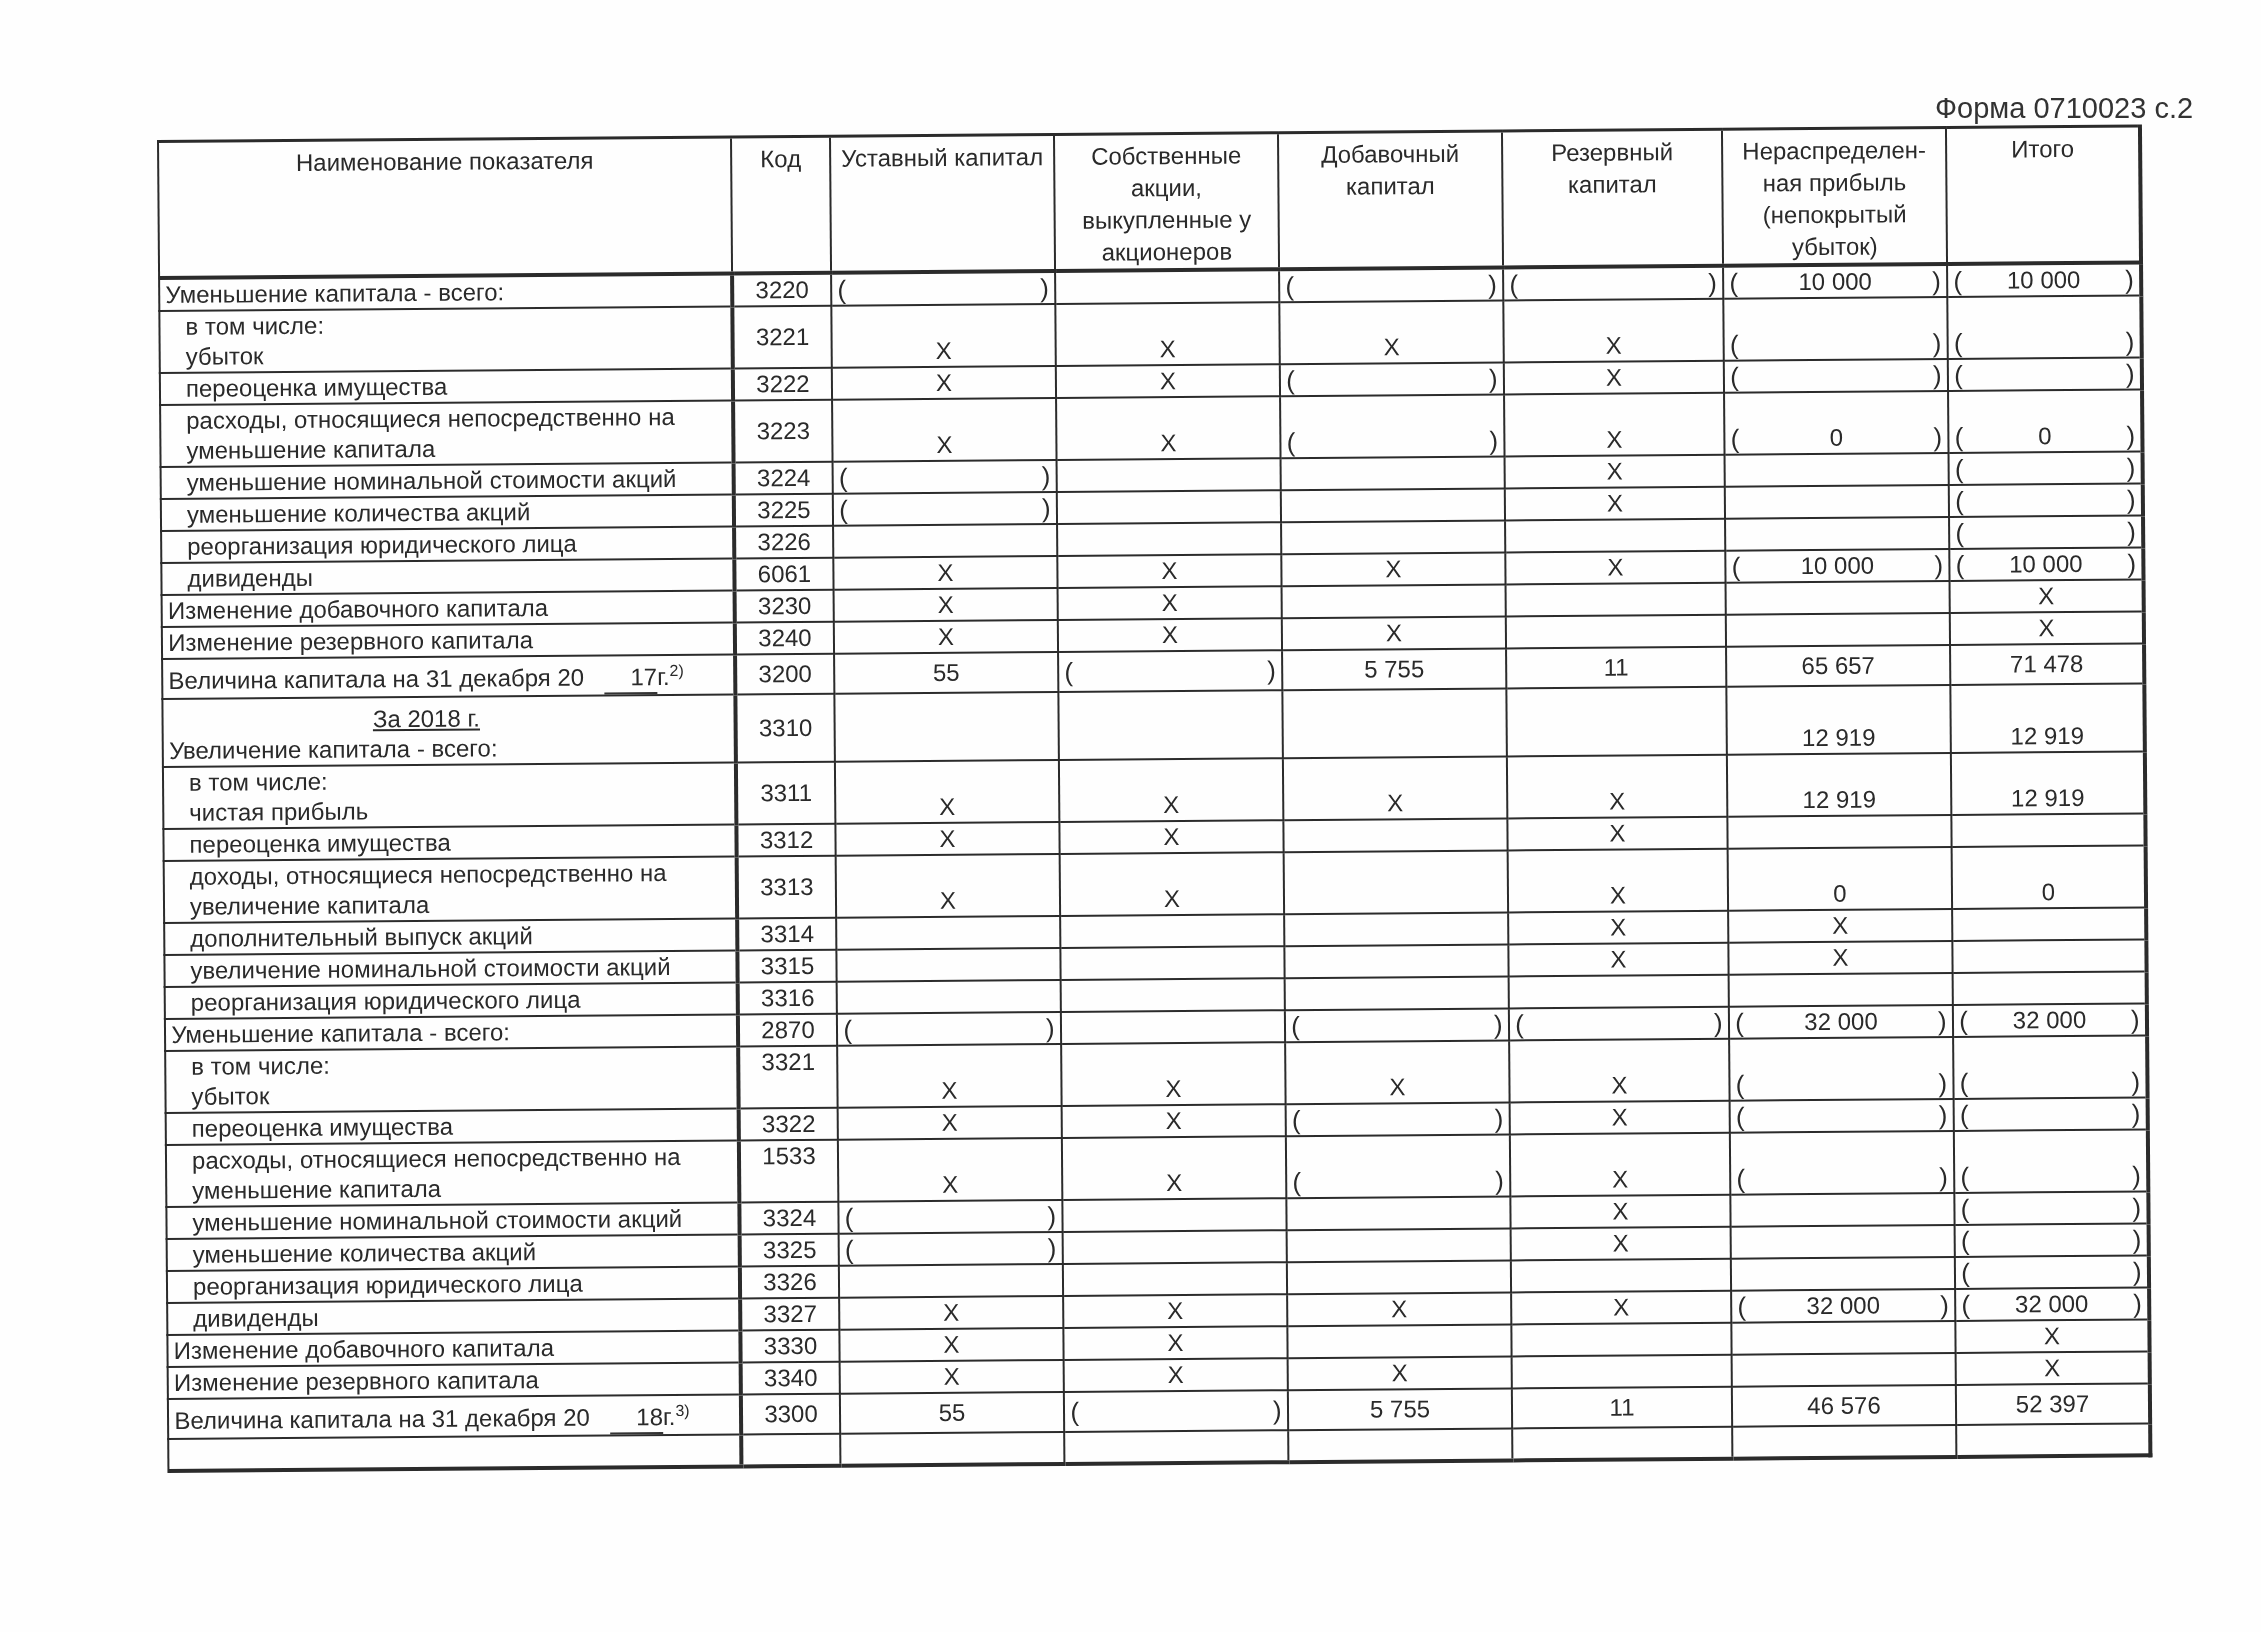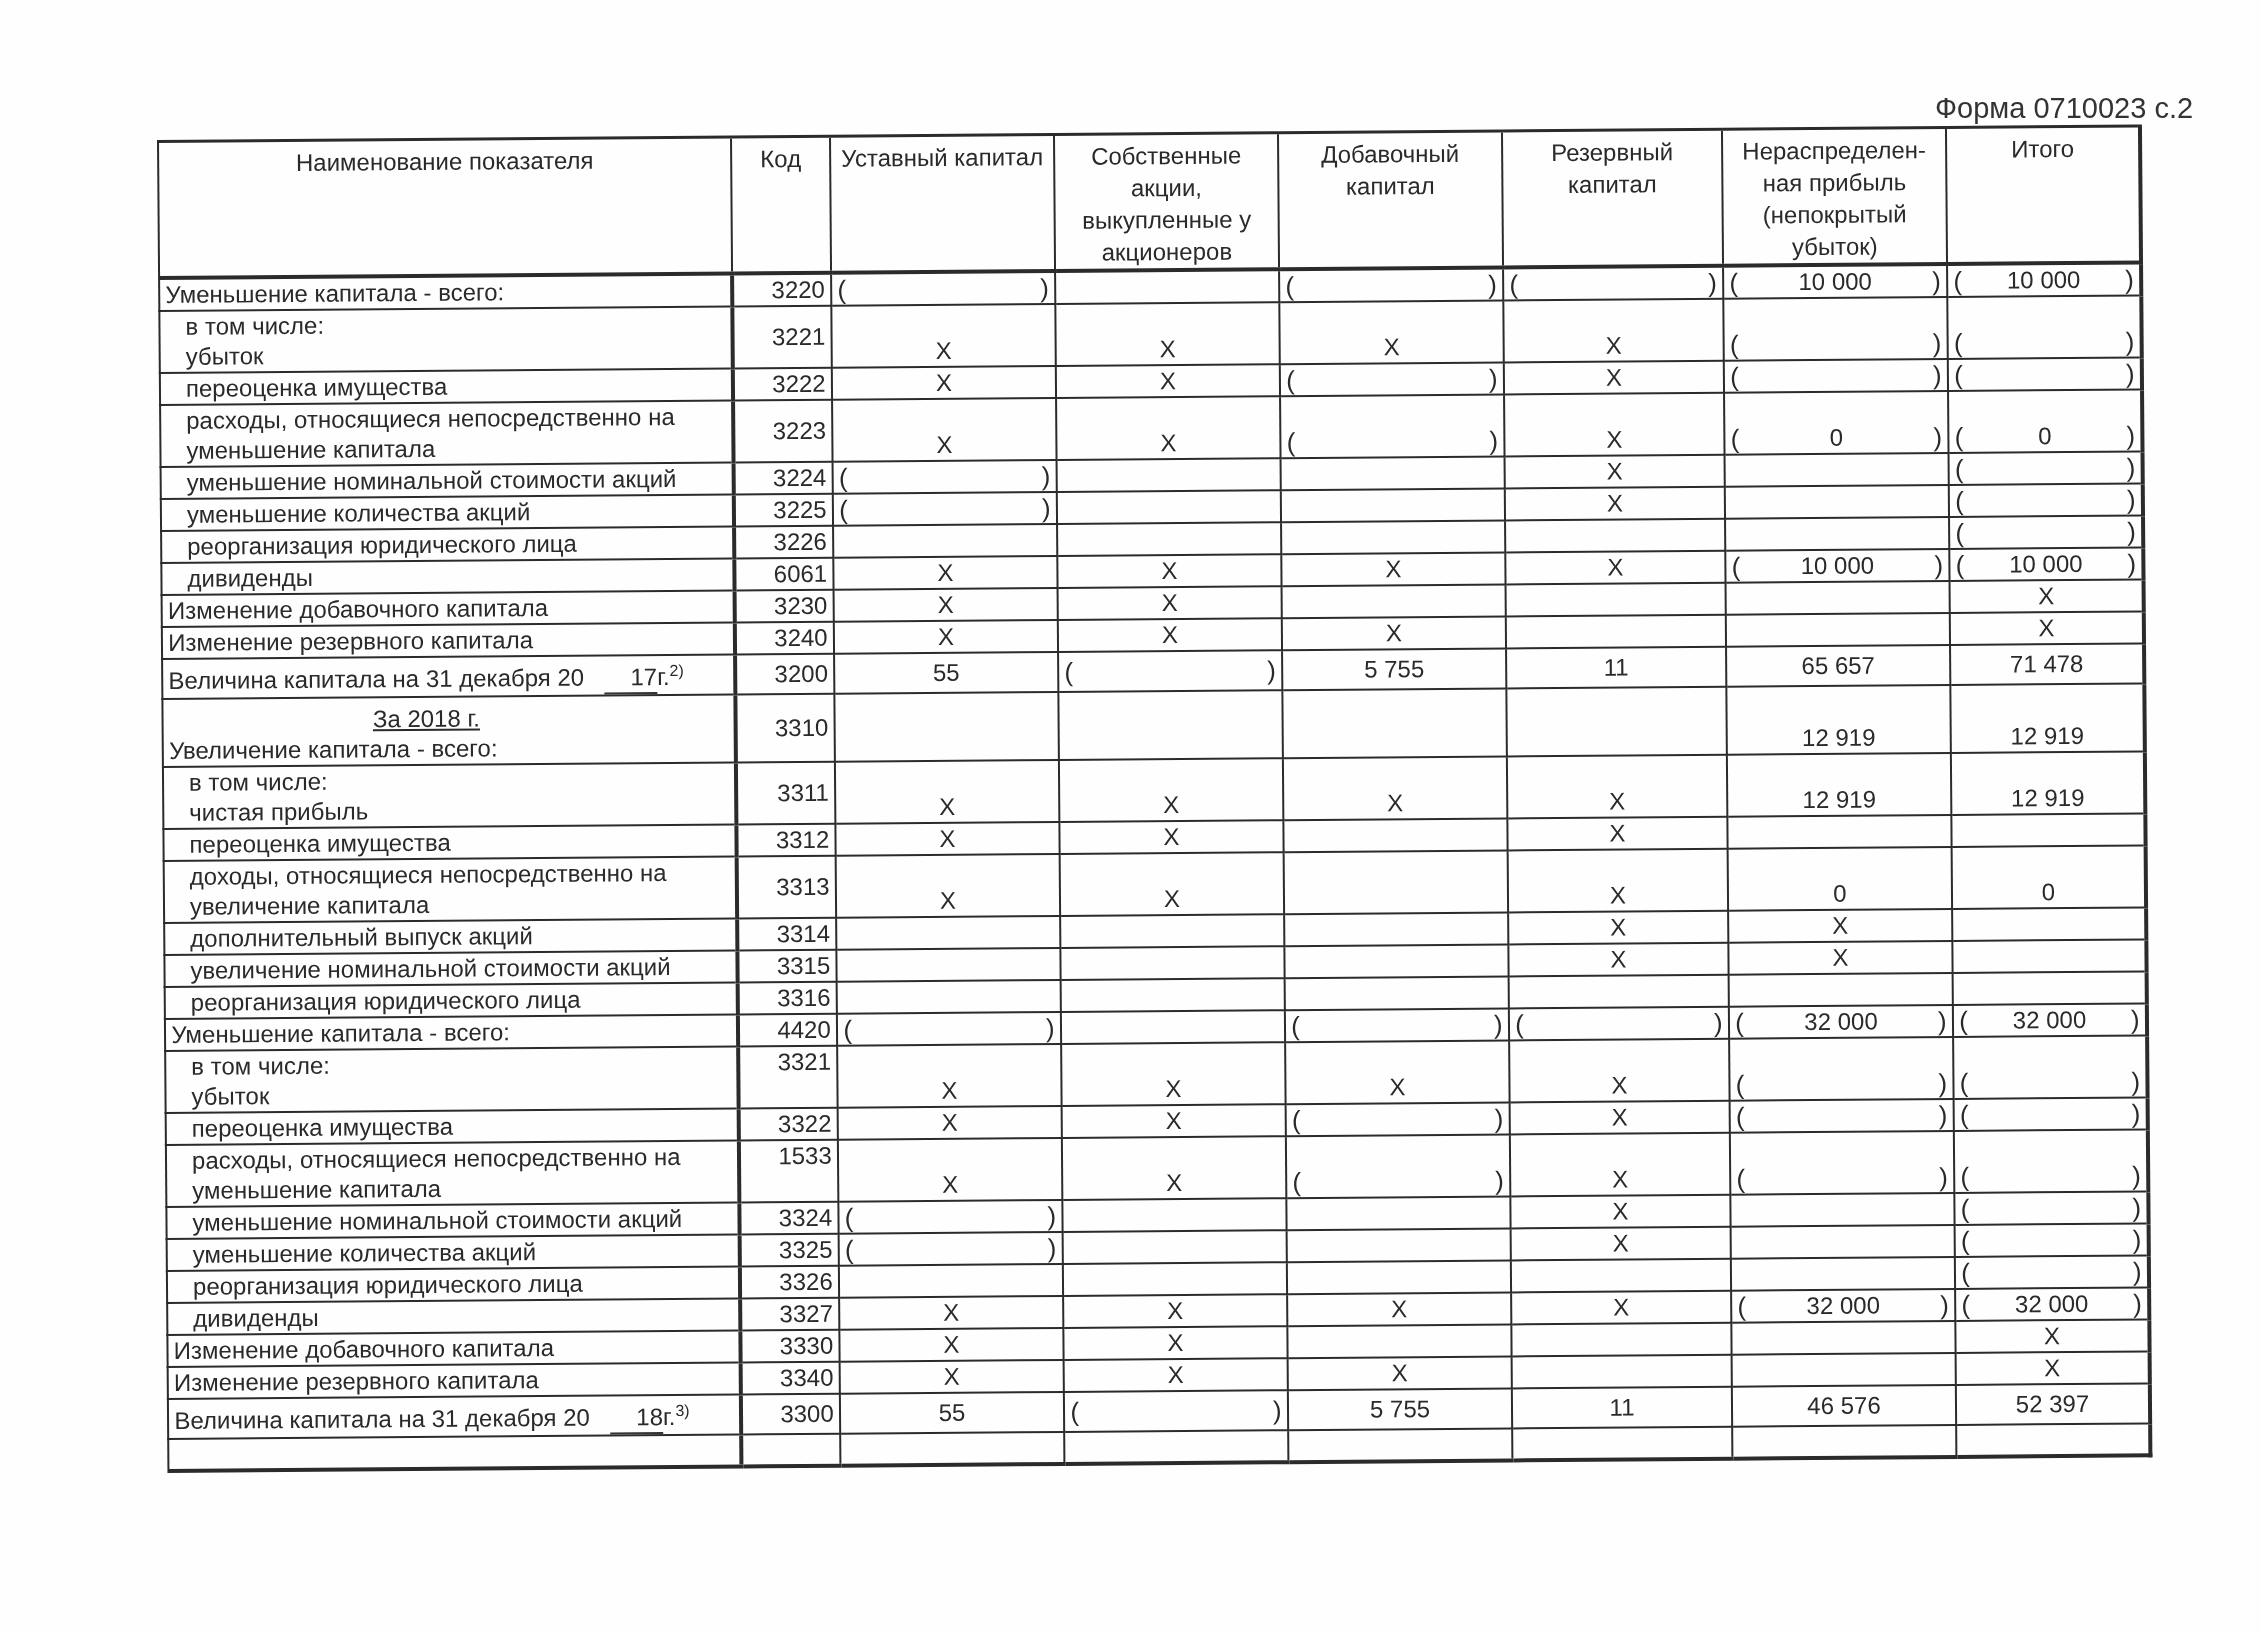--- a/index.html
+++ b/index.html
@@ -10,21 +10,21 @@
            transform: rotate(-0.45deg); transform-origin: 0 0; }
   table { border-collapse:collapse; width:1981px; table-layout:fixed; }
   td, th { border:2px solid #2b2b2b; font-weight:normal; font-size:24px;
            padding:0 5.3px; vertical-align:bottom; line-height:30px; }
   th { vertical-align:top; text-align:center; font-size:24px; line-height:32px; padding-top:5.3px; }
   thead tr { height:125px; }
   thead th { border-bottom:4.6px solid #2b2b2b; }
   th.top { border-top:3.3px solid #2b2b2b; }
   td.name { text-align:left; }
   td.name.indent { padding-left:25px; }
-  td.code { text-align:right; vertical-align:middle; }
+  td.code { text-align:center; vertical-align:middle; }
   td.val { text-align:center; position:relative; }
   td.val.mid { vertical-align:middle; }
   .paren { display:flex; justify-content:space-between; align-items:flex-end; width:100%; }
   .paren .p { font-size:26px; }
   .paren .v { flex:1; text-align:center; }
   .year-line { display:inline-block; border-bottom:2px solid #333; min-width:53px; text-align:right; }
   .sup { font-size:16px; vertical-align:super; }
   .section-title { display:block; padding-left:204px; text-decoration:underline; }
   .left-border-thick { border-left:4px solid #2b2b2b; }
   .right-border-thick { border-right:4px solid #2b2b2b; }
@@ -367,21 +367,21 @@
           <td class="code left-border-thick">3316</td>
           <td class="val mid"><span></span></td>
           <td class="val mid"><span></span></td>
           <td class="val mid"><span></span></td>
           <td class="val mid"><span></span></td>
           <td class="val mid"><span></span></td>
           <td class="val mid right-border-thick"><span></span></td>
         </tr>
         <tr class="r1">
           <td class="name"><span style="white-space: pre-line; display: inline;">Уменьшение капитала - всего:</span></td>
-          <td class="code left-border-thick">4420</td>
+          <td class="code left-border-thick">2870</td>
           <td class="val mid">
             <div class="paren">
               <span class="p">(</span>
               <span class="v"></span>
               <span class="p">)</span>
             </div>
           </td>
           <td class="val mid"><span></span></td>
           <td class="val mid">
             <div class="paren">

